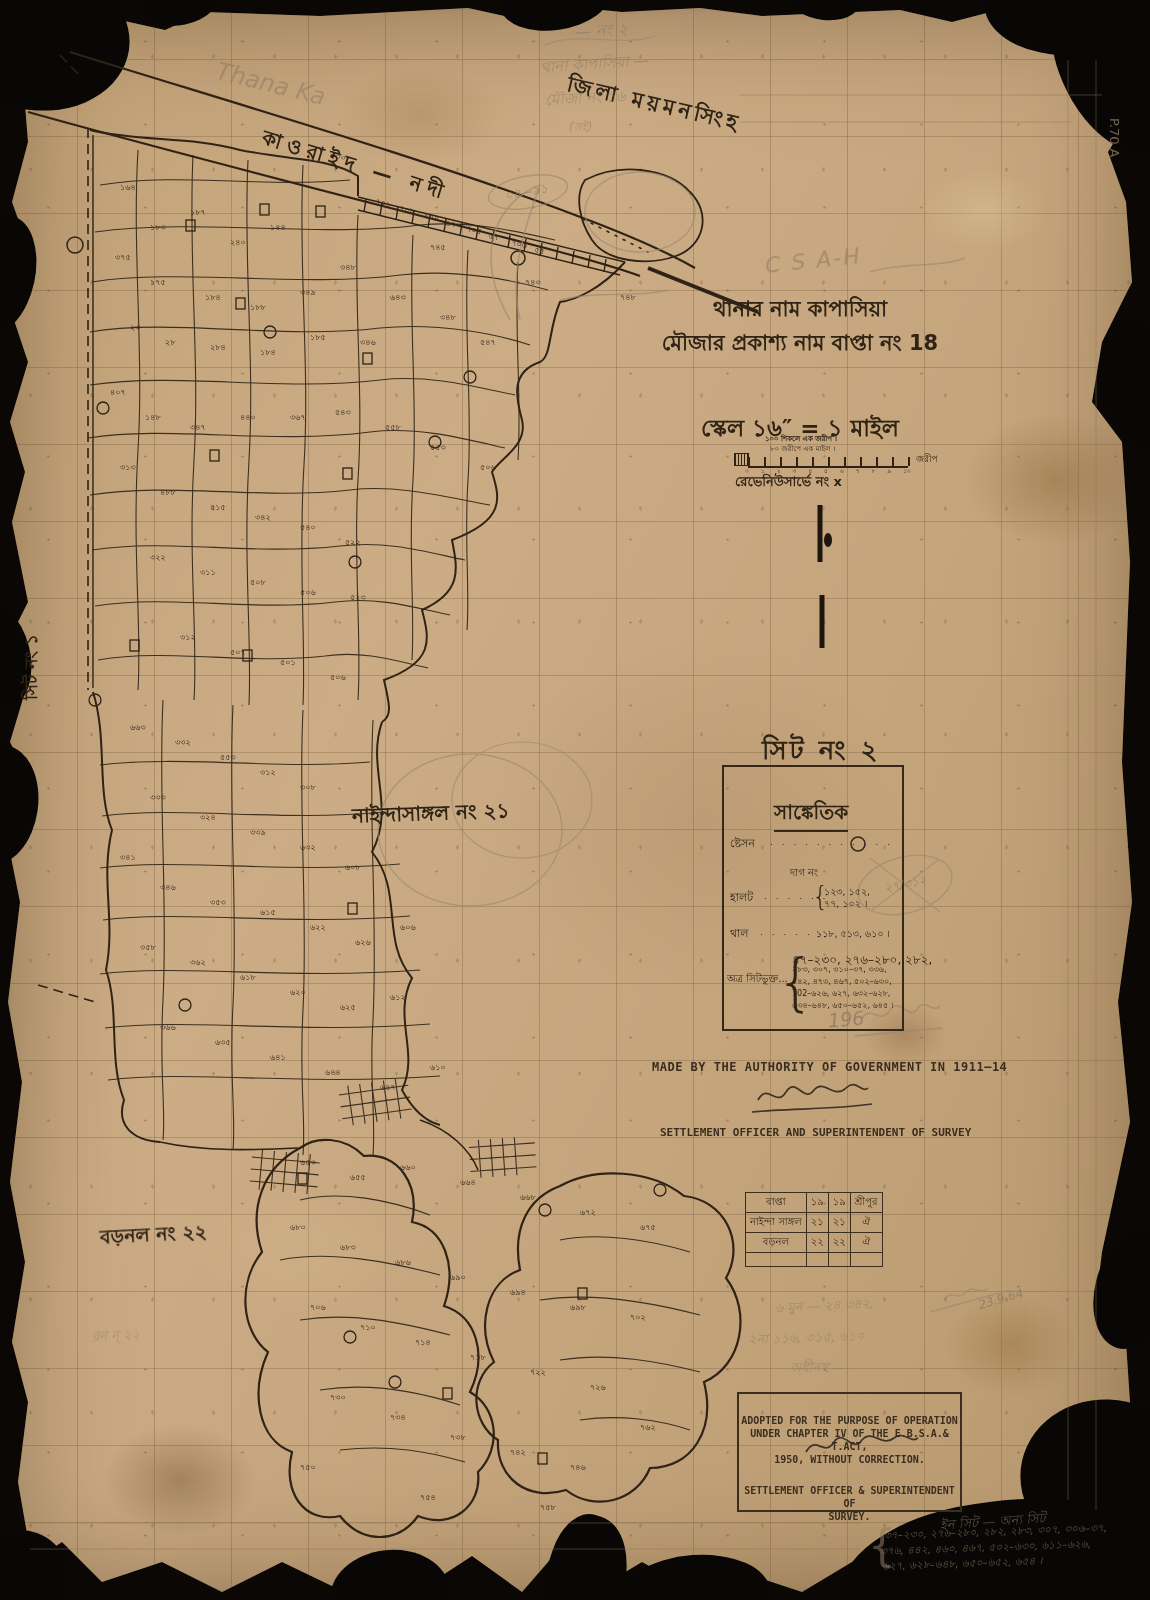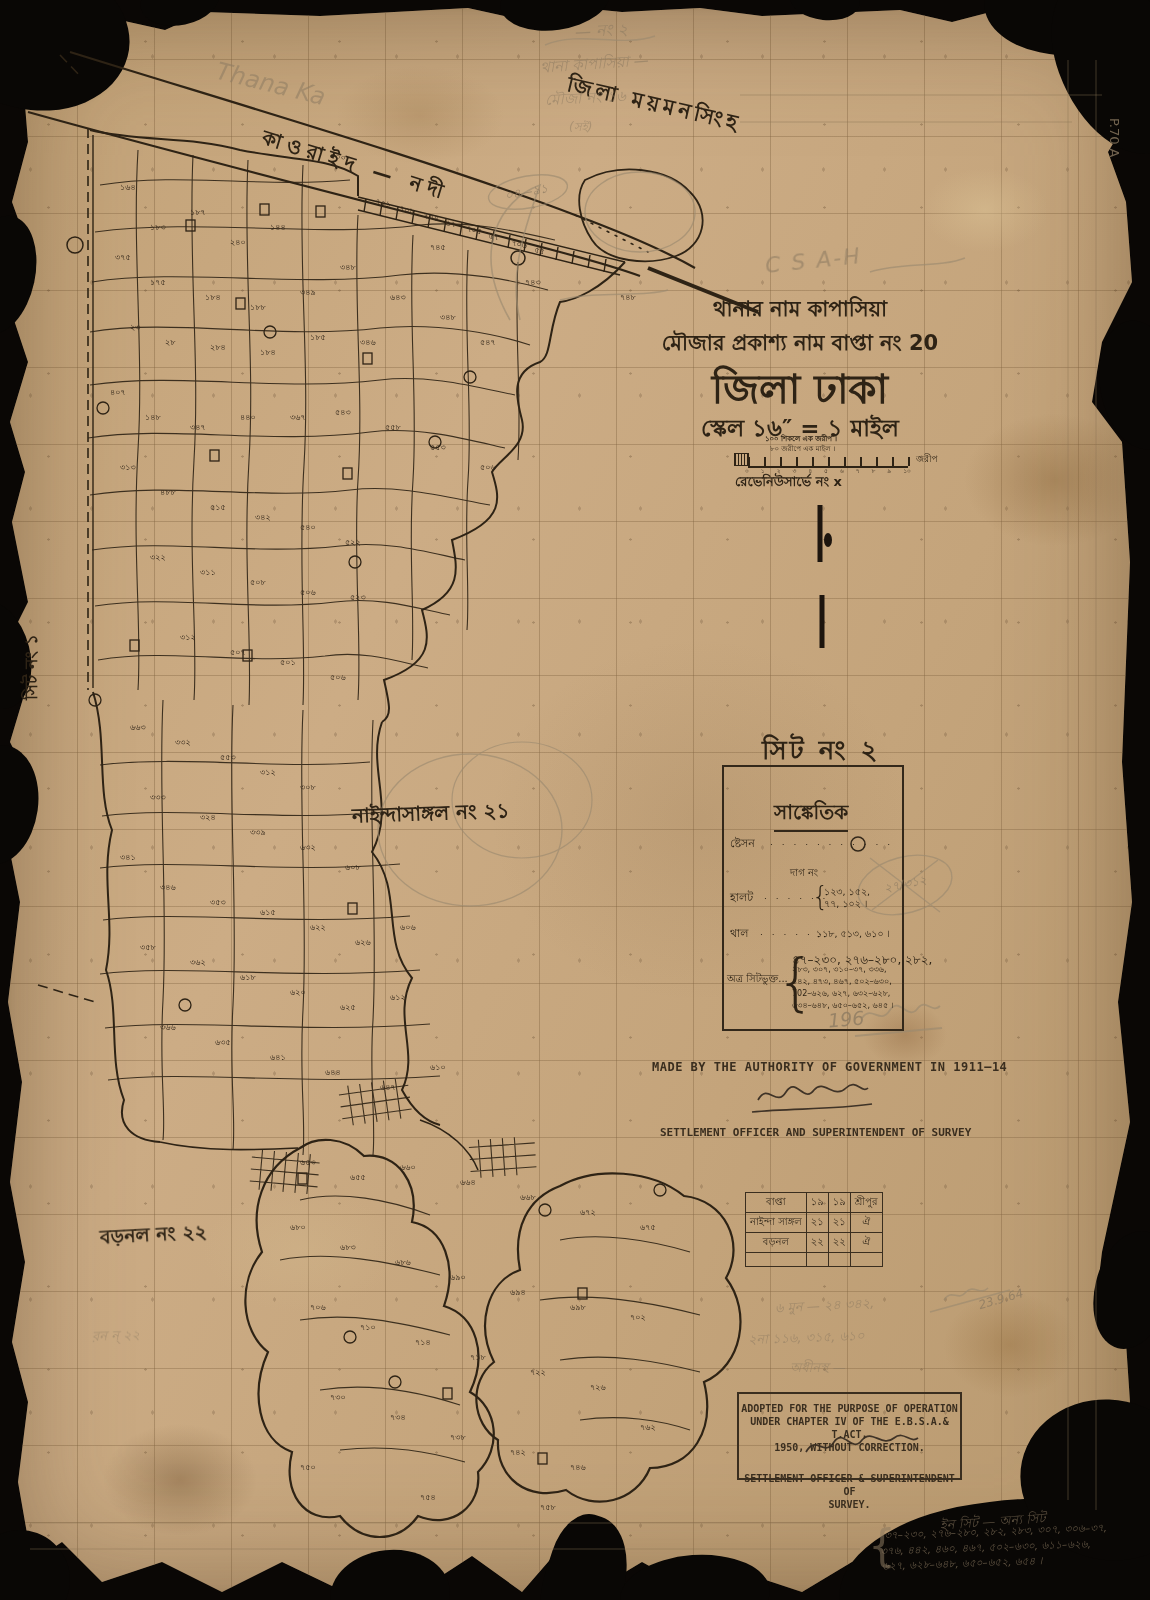--- a/index.html
+++ b/index.html
@@ -29,23 +29,23 @@
   .ink{color:#2e2315;}
   .pencil{color:#8d7b62;}
   .mono{font-family:"DejaVu Sans Mono",monospace;}
   svg{position:absolute;left:0;top:0;}
   .hdr{left:620px;width:360px;text-align:center;}
   .legendbox{position:absolute;left:722px;top:765px;width:178px;height:262px;border:2.5px solid #33281a;}
   .dotline{letter-spacing:3px;font-size:9px;color:#33281a;}
   table.mtable{position:absolute;left:745px;top:1192px;border-collapse:collapse;font-size:10px;}
   table.mtable th,table.mtable td{border:1.5px solid #3a2e1f;color:#352a1c;padding:1px 4px;text-align:center;}
   table.mtable th{font-family:"DejaVu Sans Mono",monospace;font-size:9px;font-weight:bold;letter-spacing:.5px;}
-  .stamp{position:absolute;left:737px;top:1392px;width:225px;height:88px;border:2px solid #3a2e1f;
+  .stamp{position:absolute;left:737px;top:1392px;width:225px;height:120px;border:2px solid #3a2e1f;
          font-family:"DejaVu Sans Mono",monospace;font-size:10px;line-height:13px;color:#3a2e1f;
-         text-align:center;padding-top:8px;box-sizing:border-box;font-weight:bold;}
+         text-align:center;padding-top:20px;box-sizing:border-box;font-weight:bold;}
   .sbar{position:absolute;left:748px;top:452px;width:160px;height:14px;border-bottom:2.5px solid #2e2315;}
   .sbar .tickmark{position:absolute;bottom:0;width:1.5px;height:9px;background:#2e2315;}
   .sbar .hatch{position:absolute;left:-14px;bottom:0;width:13px;height:11px;border:1px solid #2e2315;
     background:repeating-linear-gradient(90deg,#2e2315 0 1px,transparent 1px 3px);}
   #sbar-ticks{position:absolute;left:745px;top:466px;width:166px;display:flex;justify-content:space-between;
     font-size:6px;color:#3a2e1f;}
 </style>
 </head>
 <body>
 
@@ -288,22 +288,21 @@
         <text x="525" y="285" style="font:8px &quot;DejaVu Sans&quot;,sans-serif;fill:#33271a;">৭৪৩</text>
         <text x="620" y="300" style="font:8px &quot;DejaVu Sans&quot;,sans-serif;fill:#33271a;">৭৪৮</text>
       </g>
   </svg>
 
   <div class="lbl ink" style="left:565px;top:88px;transform:rotate(13deg);font-size:21px;font-weight:bold;letter-spacing:4px;">জিলা ময়মনসিংহ</div>
   <div class="lbl pencil" style="left:215px;top:70px;transform:rotate(14deg);font-size:24px;font-style:italic;opacity:.55;">Thana Ka</div>
   <div class="lbl ink" style="left:258px;top:150px;transform:rotate(17deg);font-size:20px;font-weight:bold;letter-spacing:6px;">কাওরাইদ — নদী</div>
 
   <div class="lbl hdr ink" style="top:293px;font-size:21px;font-weight:bold;">থানার নাম কাপাসিয়া</div>
-  <div class="lbl hdr ink" style="top:327px;font-size:21px;font-weight:bold;">মৌজার প্রকাশ্য নাম   বাপ্তা নং 20</div>
-  <div class="lbl hdr ink" style="top:358px;font-size:40px;font-weight:bold;">জিলা ঢাকা</div>
+  <div class="lbl hdr ink" style="top:327px;font-size:21px;font-weight:bold;">মৌজার প্রকাশ্য নাম   বাপ্তা নং 18</div>
   <div class="lbl hdr ink" style="top:410px;font-size:23px;font-weight:bold;">স্কেল ১৬″ = ১ মাইল</div>
 
   <div class="lbl ink" style="left:765px;top:433px;font-size:7px;font-weight:bold;">১০০ শিকলে এক জরীপ ।</div>
   <div class="lbl ink" style="left:770px;top:443px;font-size:7px;">৮০ জরীপে এক মাইল ।</div>
   <div class="sbar">
       <span class="hatch"></span>
       <span class="tickmark" style="left: 0px;"></span>
       <span class="tickmark" style="left: 16px;"></span>
       <span class="tickmark" style="left: 32px;"></span>
       <span class="tickmark" style="left: 48px;"></span>

